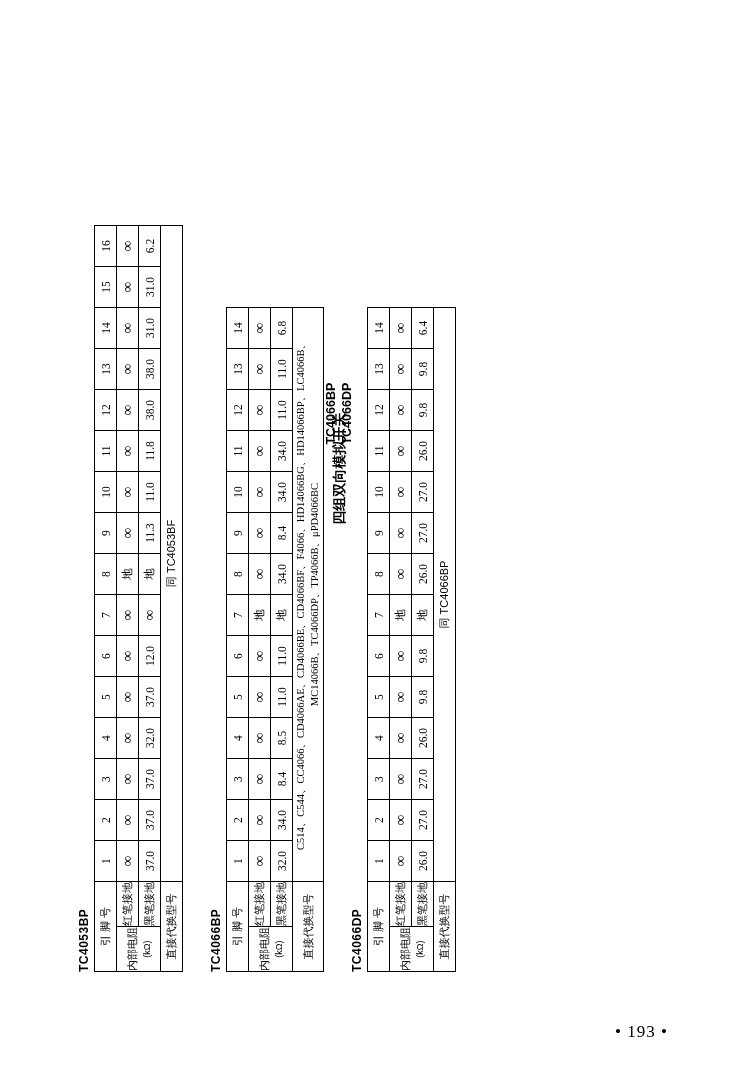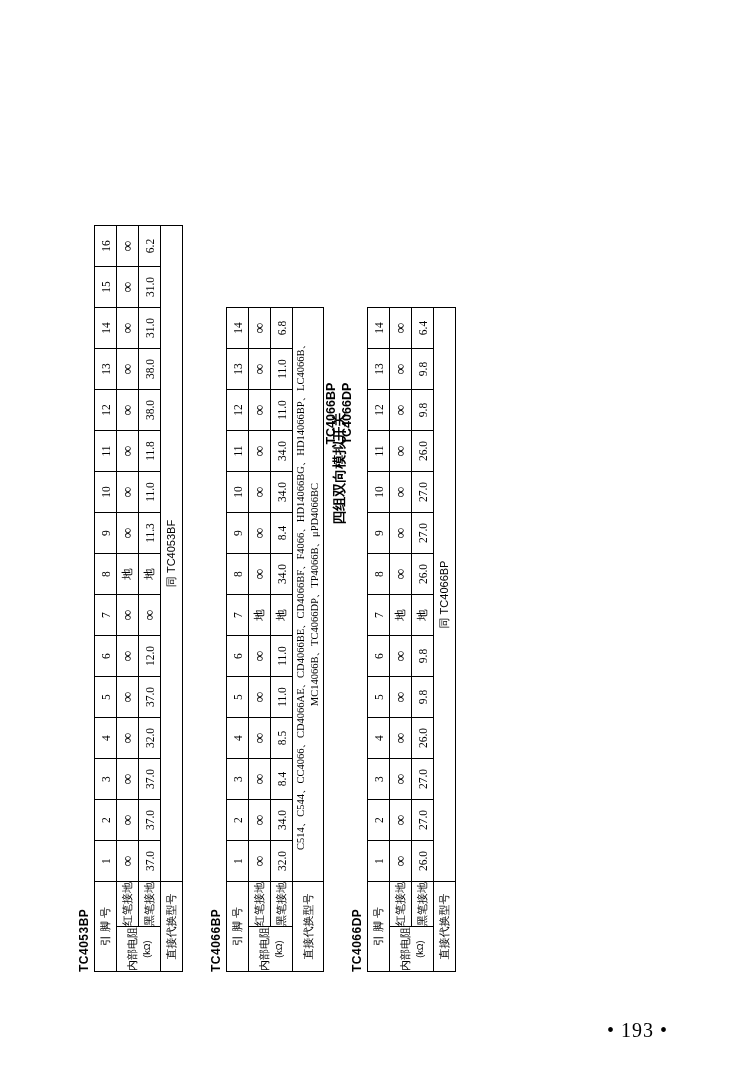--- a/index.html
+++ b/index.html
@@ -112,21 +112,21 @@
     text-align: center;
     font-size: 12.5px;
     line-height: 1.25;
   }
 
   .page-num {
     position: absolute;
     bottom: 46px;
     right: 86px;
     font-family: "Liberation Serif", serif;
-    font-size: 20px;
+    font-size: 17px;
     letter-spacing: 1px;
   }
 </style>
 </head>
 <body>
 
 <div class="rot-wrap">
   <div class="rot-inner">
     <div class="stack">
 

